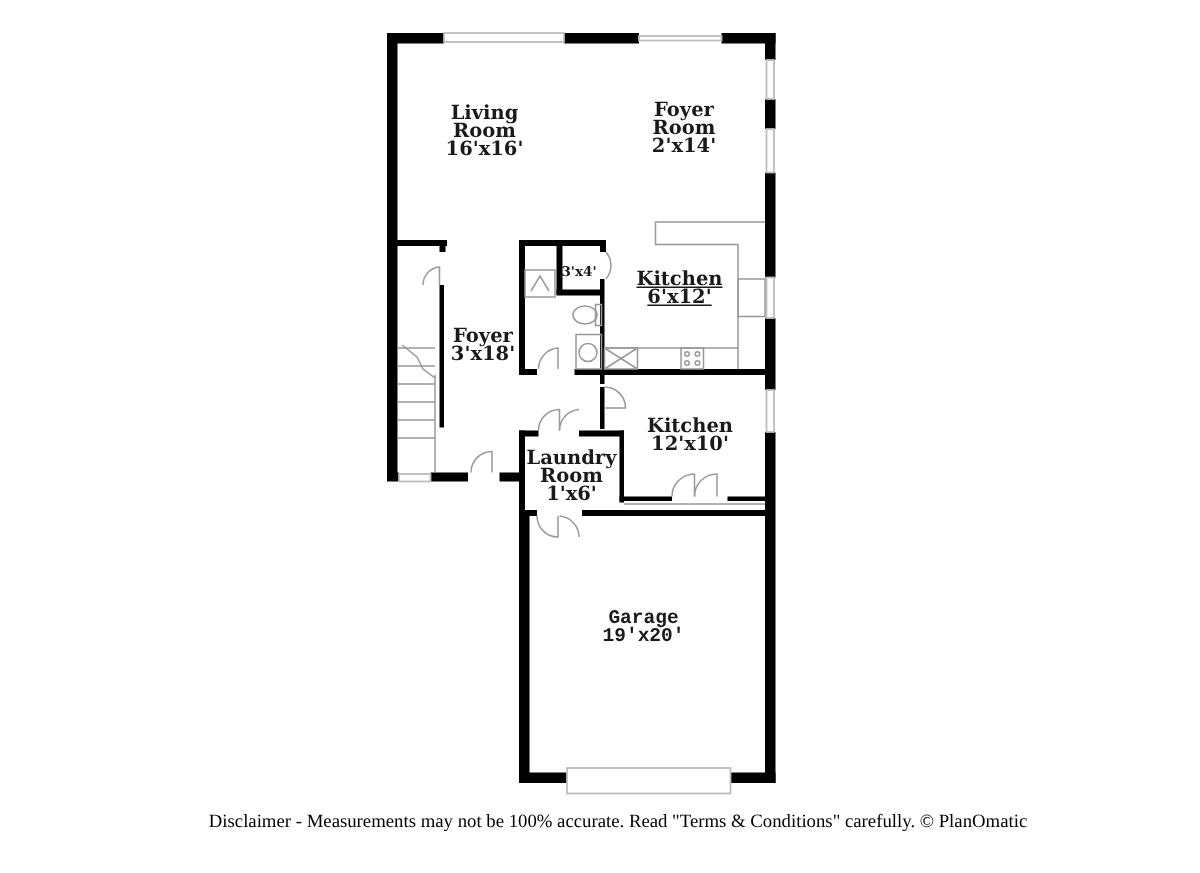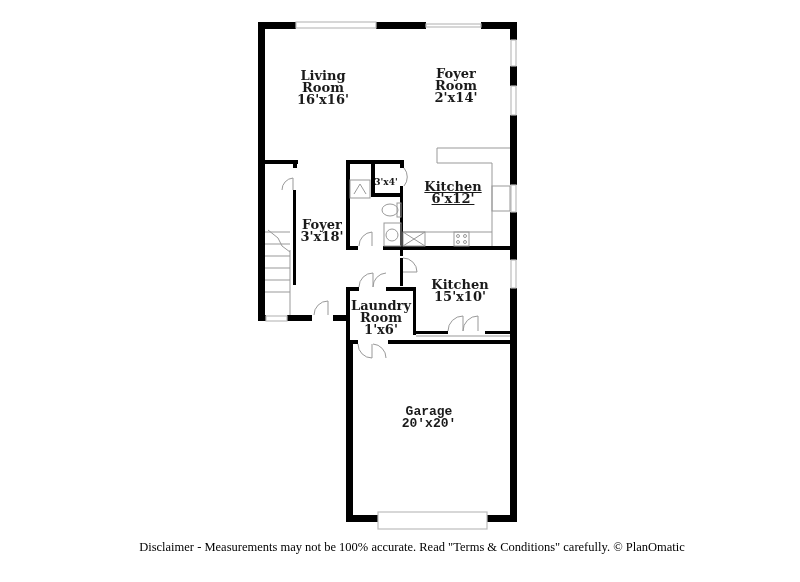--- a/index.html
+++ b/index.html
@@ -148,27 +148,27 @@
   <span>3'x4'</span>
 </div>
 
 <div class="room-label" style="left:322px; top:219px;">
   <span>Foyer</span>
   <span class="dim">3'x18'</span>
 </div>
 
 <div class="room-label" style="left:460px; top:279px;">
   <span>Kitchen</span>
-  <span class="dim">15'x10'</span>
+  <span class="dim">12'x10'</span>
 </div>
 
 <div class="room-label" style="left:381px; top:300px;">
   <span>Laundry</span><br>
   <span>Room</span>
   <span class="dim">1'x6'</span>
 </div>
 
 <div class="room-label" style="left:429px; top:406px;font-family:Liberation Mono, monospace;">
   <span>Garage</span>
-  <span class="dim">20'x20'</span>
+  <span class="dim">19'x20'</span>
 </div>
 
 <div id="disclaimer">Disclaimer - Measurements may not be 100% accurate. Read "Terms &amp; Conditions" carefully. © PlanOmatic</div>
 
 </body></html>

